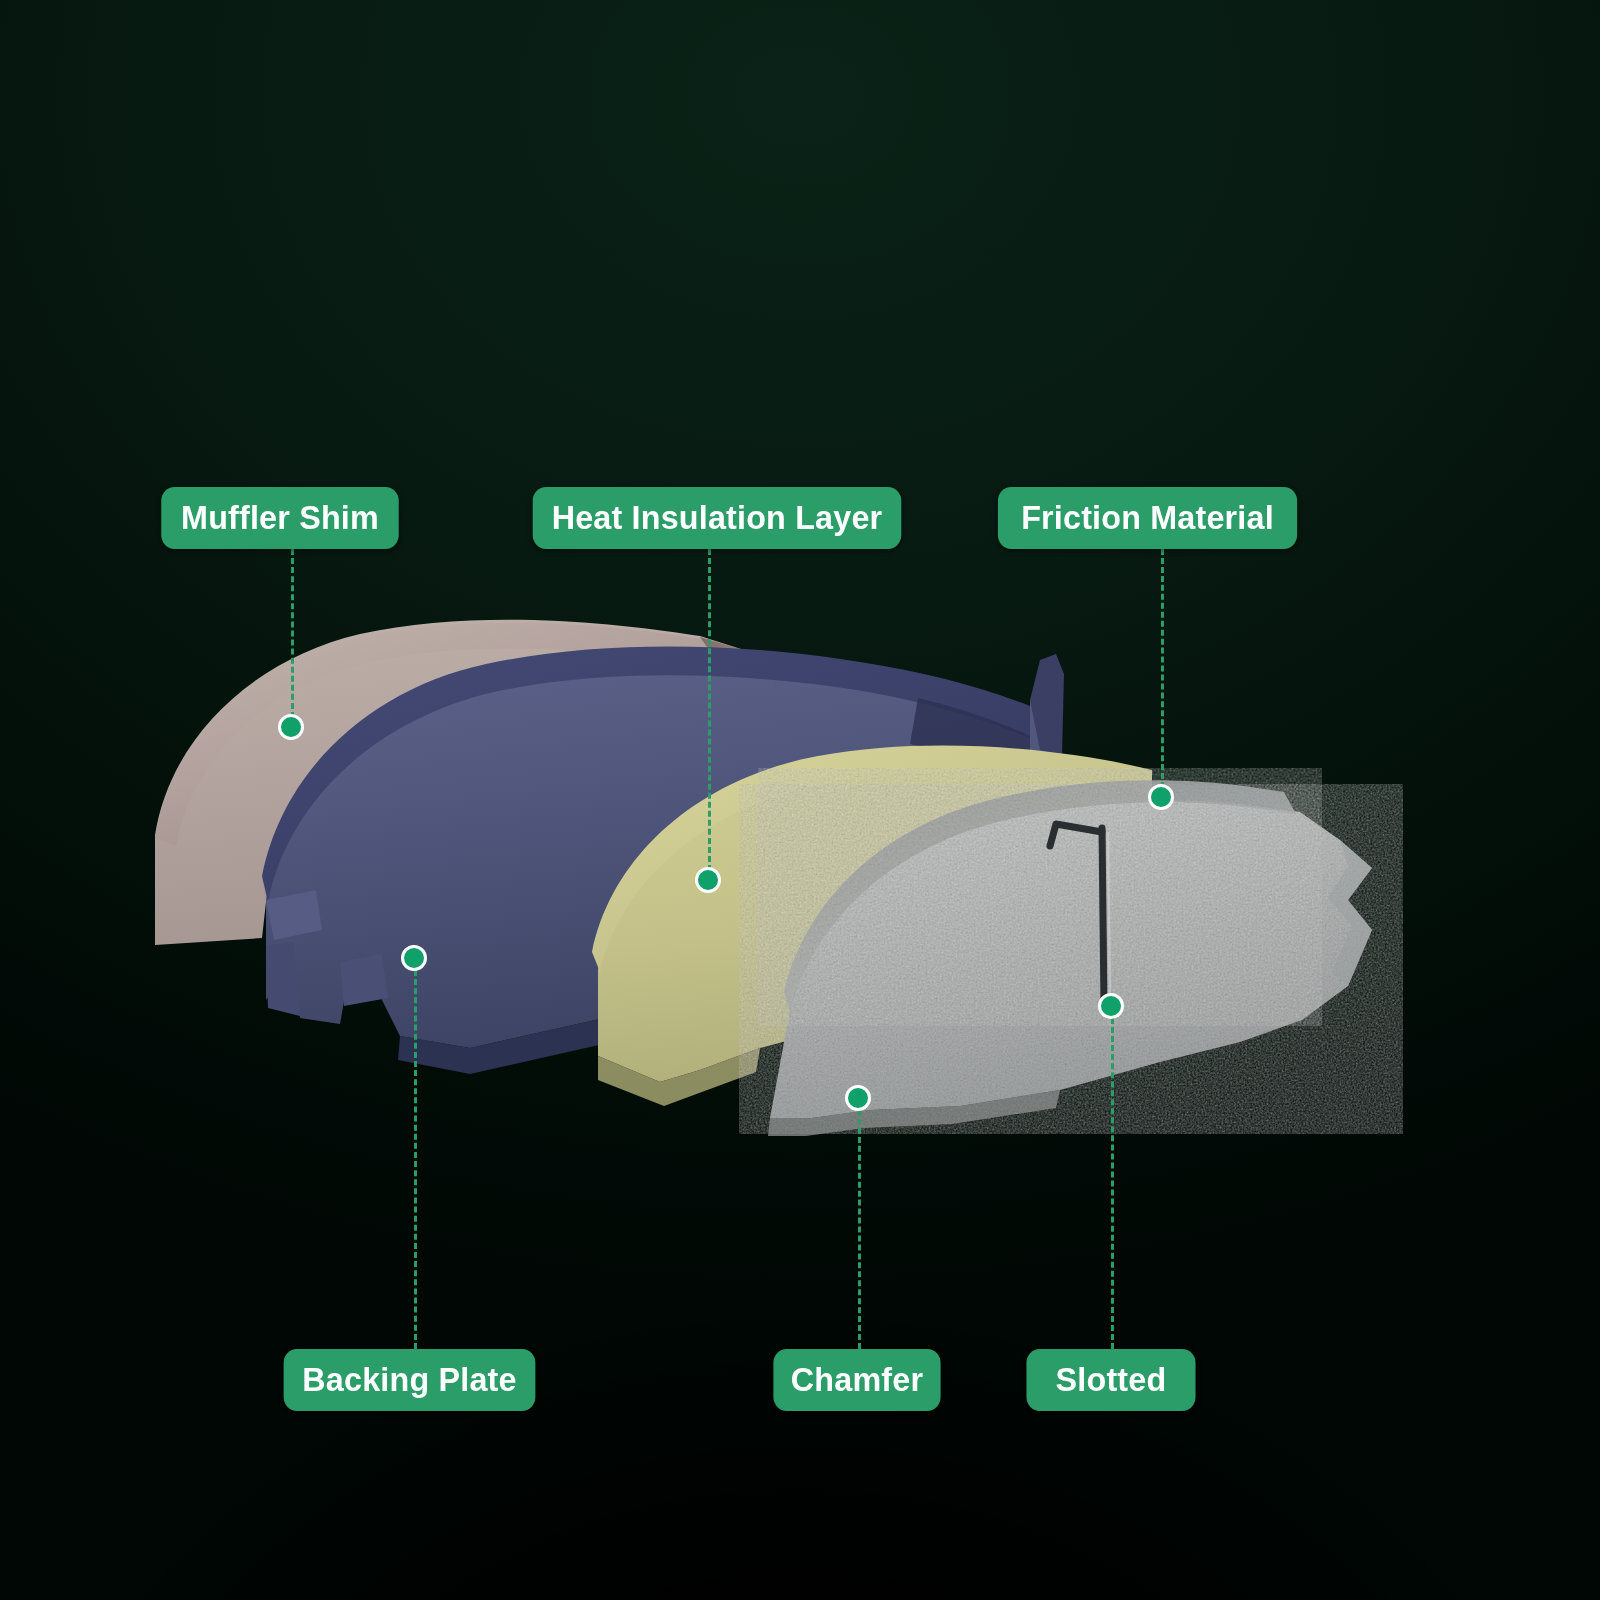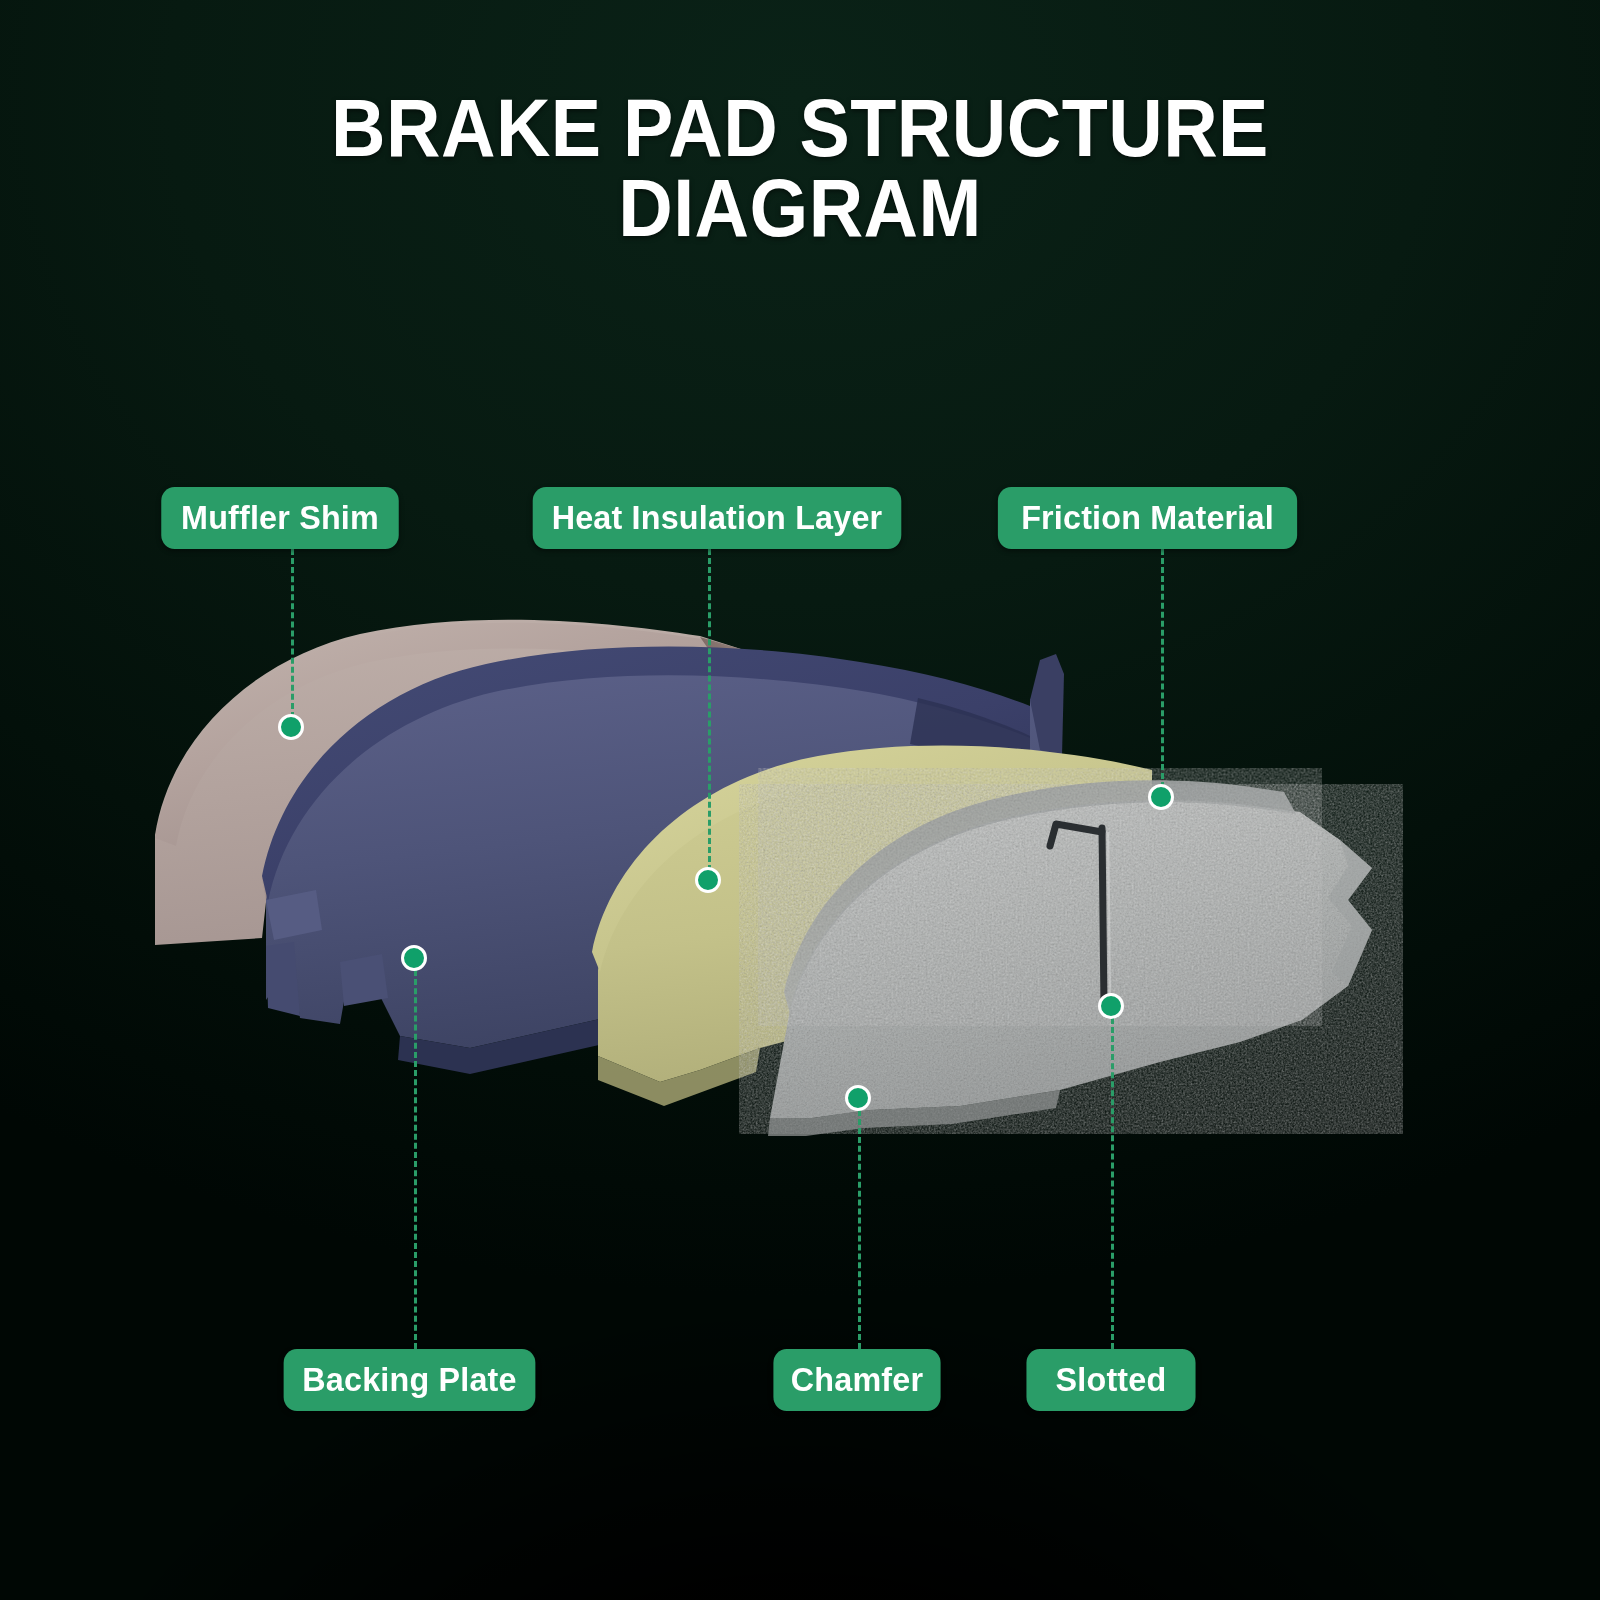--- a/index.html
+++ b/index.html
@@ -87,24 +87,20 @@
     width: 1600px;
     height: 1600px;
   }
   #assembly svg { display: block; width: 1600px; height: 1600px; }
 </style>
 </head>
 <body>
 
 <div id="stage">
 
-  <div class="title-wrap">
-    <span class="title-line">BRAKE PAD STRUCTURE</span>
-    <span class="title-line">DIAGRAM</span>
-  </div>
 
   <div id="assembly">
     <svg viewBox="0 0 1600 1600" xmlns="http://www.w3.org/2000/svg">
       <defs>
         <linearGradient id="gShimTop" x1="0" y1="0" x2="0.75" y2="1">
           <stop offset="0%" stop-color="#c3b4ae"></stop>
           <stop offset="45%" stop-color="#b3a29d"></stop>
           <stop offset="100%" stop-color="#9b8b88"></stop>
         </linearGradient>
         <linearGradient id="gShimFace" x1="0" y1="0" x2="0.2" y2="1">

